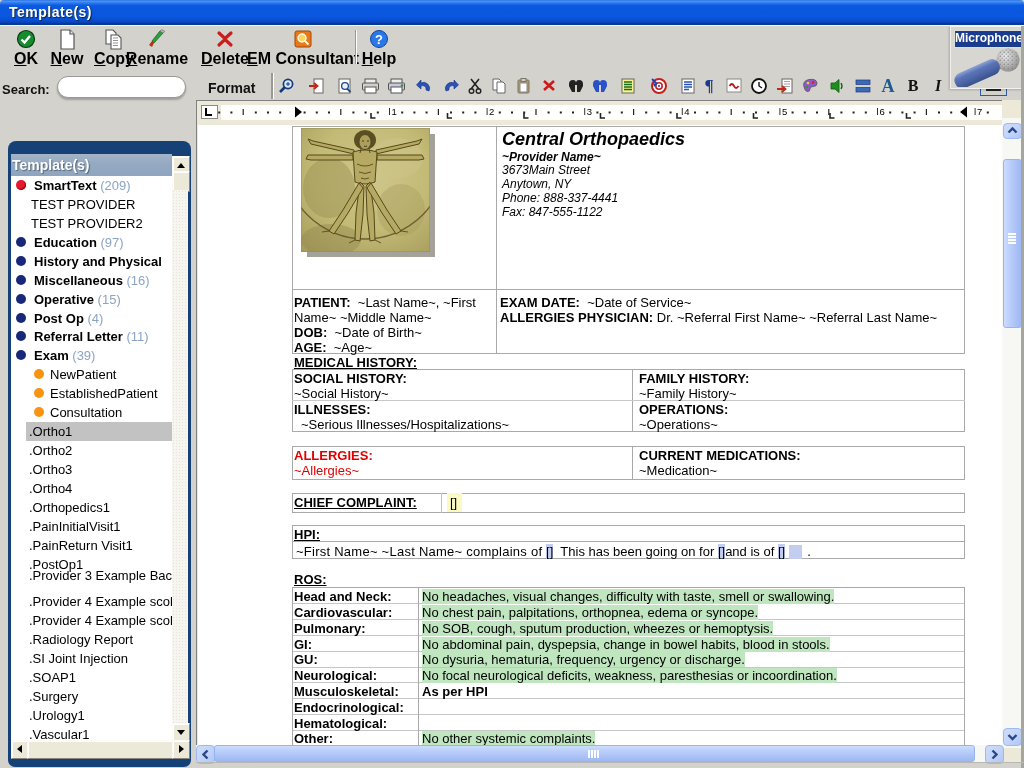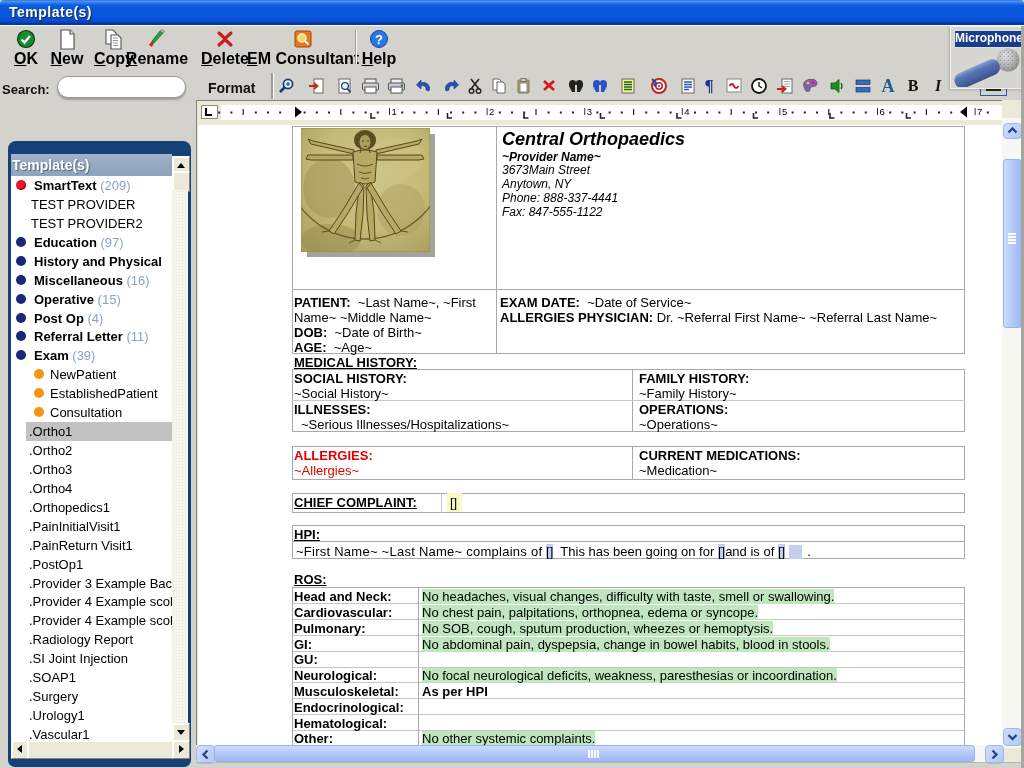--- a/index.html
+++ b/index.html
@@ -309,21 +309,21 @@
         </div>
       <div class="li" style="top:341px">
           <span class="plain" style="left:18px">.PainInitialVisit1</span>
         </div>
       <div class="li" style="top:360px">
           <span class="plain" style="left:18px">.PainReturn Visit1</span>
         </div>
       <div class="li" style="top:379px">
           <span class="plain" style="left:18px">.PostOp1</span>
         </div>
-      <div class="li" style="top:398px">
+      <div class="li" style="top:390px">
           <span class="plain" style="left:18px">.Provider 3 Example Bac</span>
         </div>
       <div class="li" style="top:416px">
           <span class="plain" style="left:18px">.Provider 4 Example scol</span>
         </div>
       <div class="li" style="top:435px">
           <span class="plain" style="left:18px">.Provider 4 Example scol</span>
         </div>
       <div class="li" style="top:454px">
           <span class="plain" style="left:18px">.Radiology Report</span>
@@ -568,20 +568,21 @@
       <div class="line" style="left:220px;top:462px;width:1px;height:159px;"></div>
       <div class="dt b" style="left:96px;top:464px;">Head and Neck:</div>
         <div class="dt" style="left:224px;top:464px;"><span class="grn">No headaches, visual changes, difficulty with taste, smell or swallowing.</span></div>
       <div class="dt b" style="left:96px;top:480px;">Cardiovascular:</div>
         <div class="dt" style="left:224px;top:480px;"><span class="grn">No chest pain, palpitations, orthopnea, edema or syncope.</span></div>
       <div class="dt b" style="left:96px;top:496px;text-align:center;">Pulmonary:</div>
         <div class="dt" style="left:224px;top:496px;"><span class="grn">No SOB, cough, sputum production, wheezes or hemoptysis.</span></div>
       <div class="dt b" style="left:96px;top:512px;">GI:</div>
         <div class="dt" style="left:224px;top:512px;"><span class="grn">No abdominal pain, dyspepsia, change in bowel habits, blood in stools.</span></div>
       <div class="dt b" style="left:96px;top:527px;">GU:</div>
+        <div class="dt" style="left:224px;top:527px;"><span class="grn">No dysuria, hematuria, frequency, urgency or discharge.</span></div>
       <div class="dt b" style="left:96px;top:543px;">Neurological:</div>
         <div class="dt" style="left:224px;top:543px;"><span class="grn">No focal neurological deficits, weakness, paresthesias or incoordination.</span></div>
       <div class="dt b" style="left:96px;top:559px;">Musculoskeletal:</div>
         <div class="dt b" style="left:224px;top:559px;">As per HPI</div>
       <div class="dt b" style="left:96px;top:575px;">Endocrinological:</div>
       <div class="dt b" style="left:96px;top:591px;">Hematological:</div>
         <div class="dt" style="left:224px;top:591px;margin-top:48px;"><span class="grn">No bleeding problems or anemia.</span></div>
       <div class="dt b" style="left:96px;top:606px;">Other:</div>
         <div class="dt" style="left:224px;top:606px;"><span class="grn">No other systemic complaints.</span></div>
     </div>

